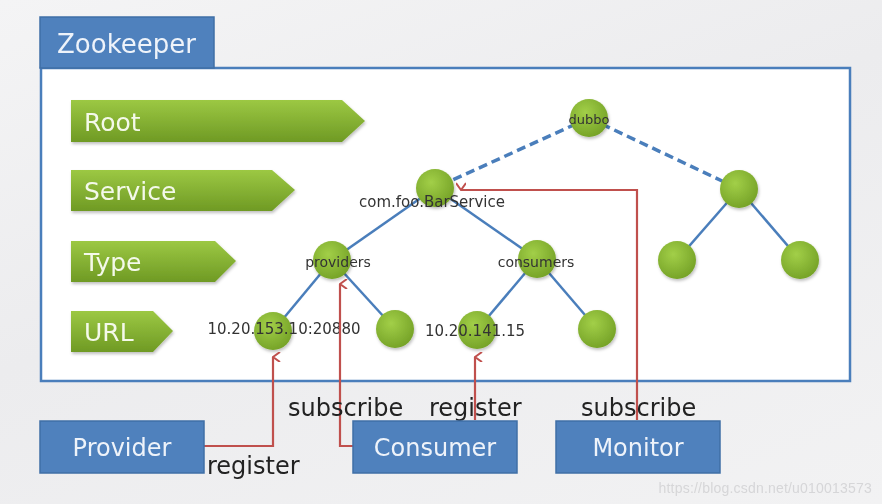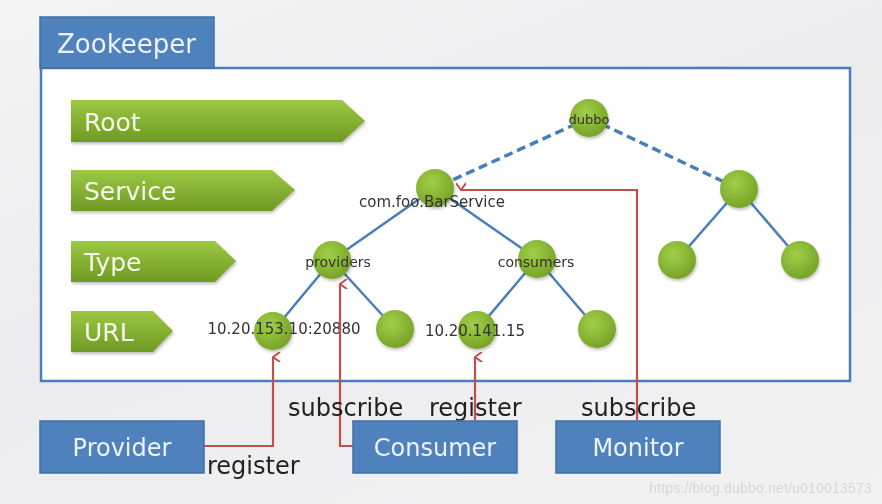--- a/index.html
+++ b/index.html
@@ -117,13 +117,13 @@
   <g>
     <rect x="353" y="421" width="164" height="52" fill="#4f81bd" stroke="#3f6fa6" stroke-width="1.5"></rect>
     <text x="435" y="456" text-anchor="middle" class="lbl" font-size="24" fill="#eef3fa">Consumer</text>
   </g>
   <g>
     <rect x="556" y="421" width="164" height="52" fill="#4f81bd" stroke="#3f6fa6" stroke-width="1.5"></rect>
     <text x="638" y="456" text-anchor="middle" class="lbl" font-size="24" fill="#eef3fa">Monitor</text>
   </g>
 </svg>
 
-<div class="watermark">https://blog.dubbo.net/u010013573</div>
+<div class="watermark">https://blog.csdn.net/u010013573</div>
 
 </body></html>

